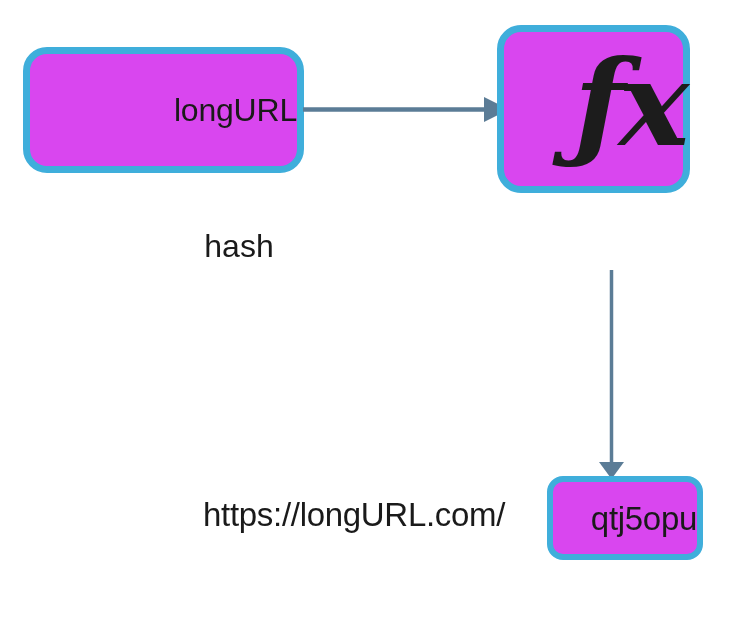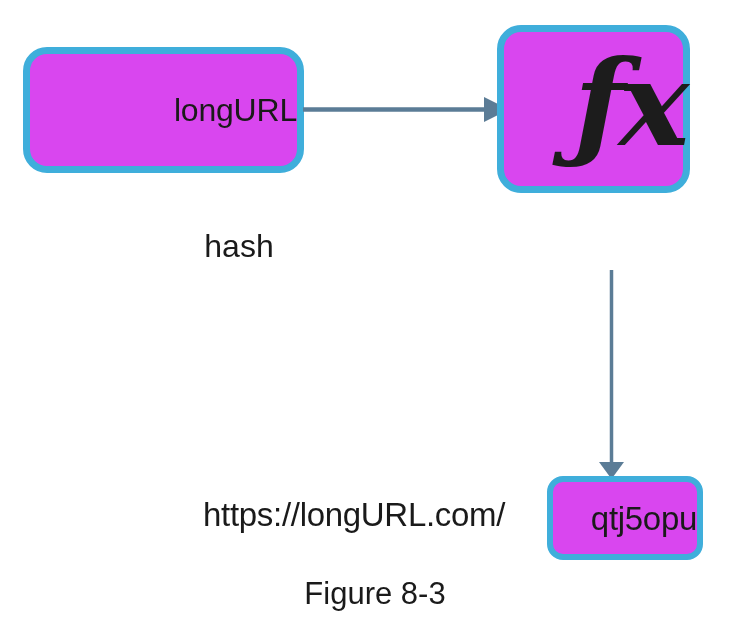--- a/index.html
+++ b/index.html
@@ -161,15 +161,14 @@
     <line x1="23.5" y1="6" x2="23.5" y2="200" stroke="#5B7C96" stroke-width="3.5"></line>
     <polygon points="11,198 36,198 23.5,215" fill="#5B7C96"></polygon>
   </svg>
 
   <div id="url-prefix">https://longURL.com/</div>
 
   <div class="node-box" id="short-code-box">
     <span id="short-code-text">qtj5opu</span>
   </div>
 
-  <div id="figure-caption">Figure 8-3</div>
 
 </div>
 
 </body></html>

